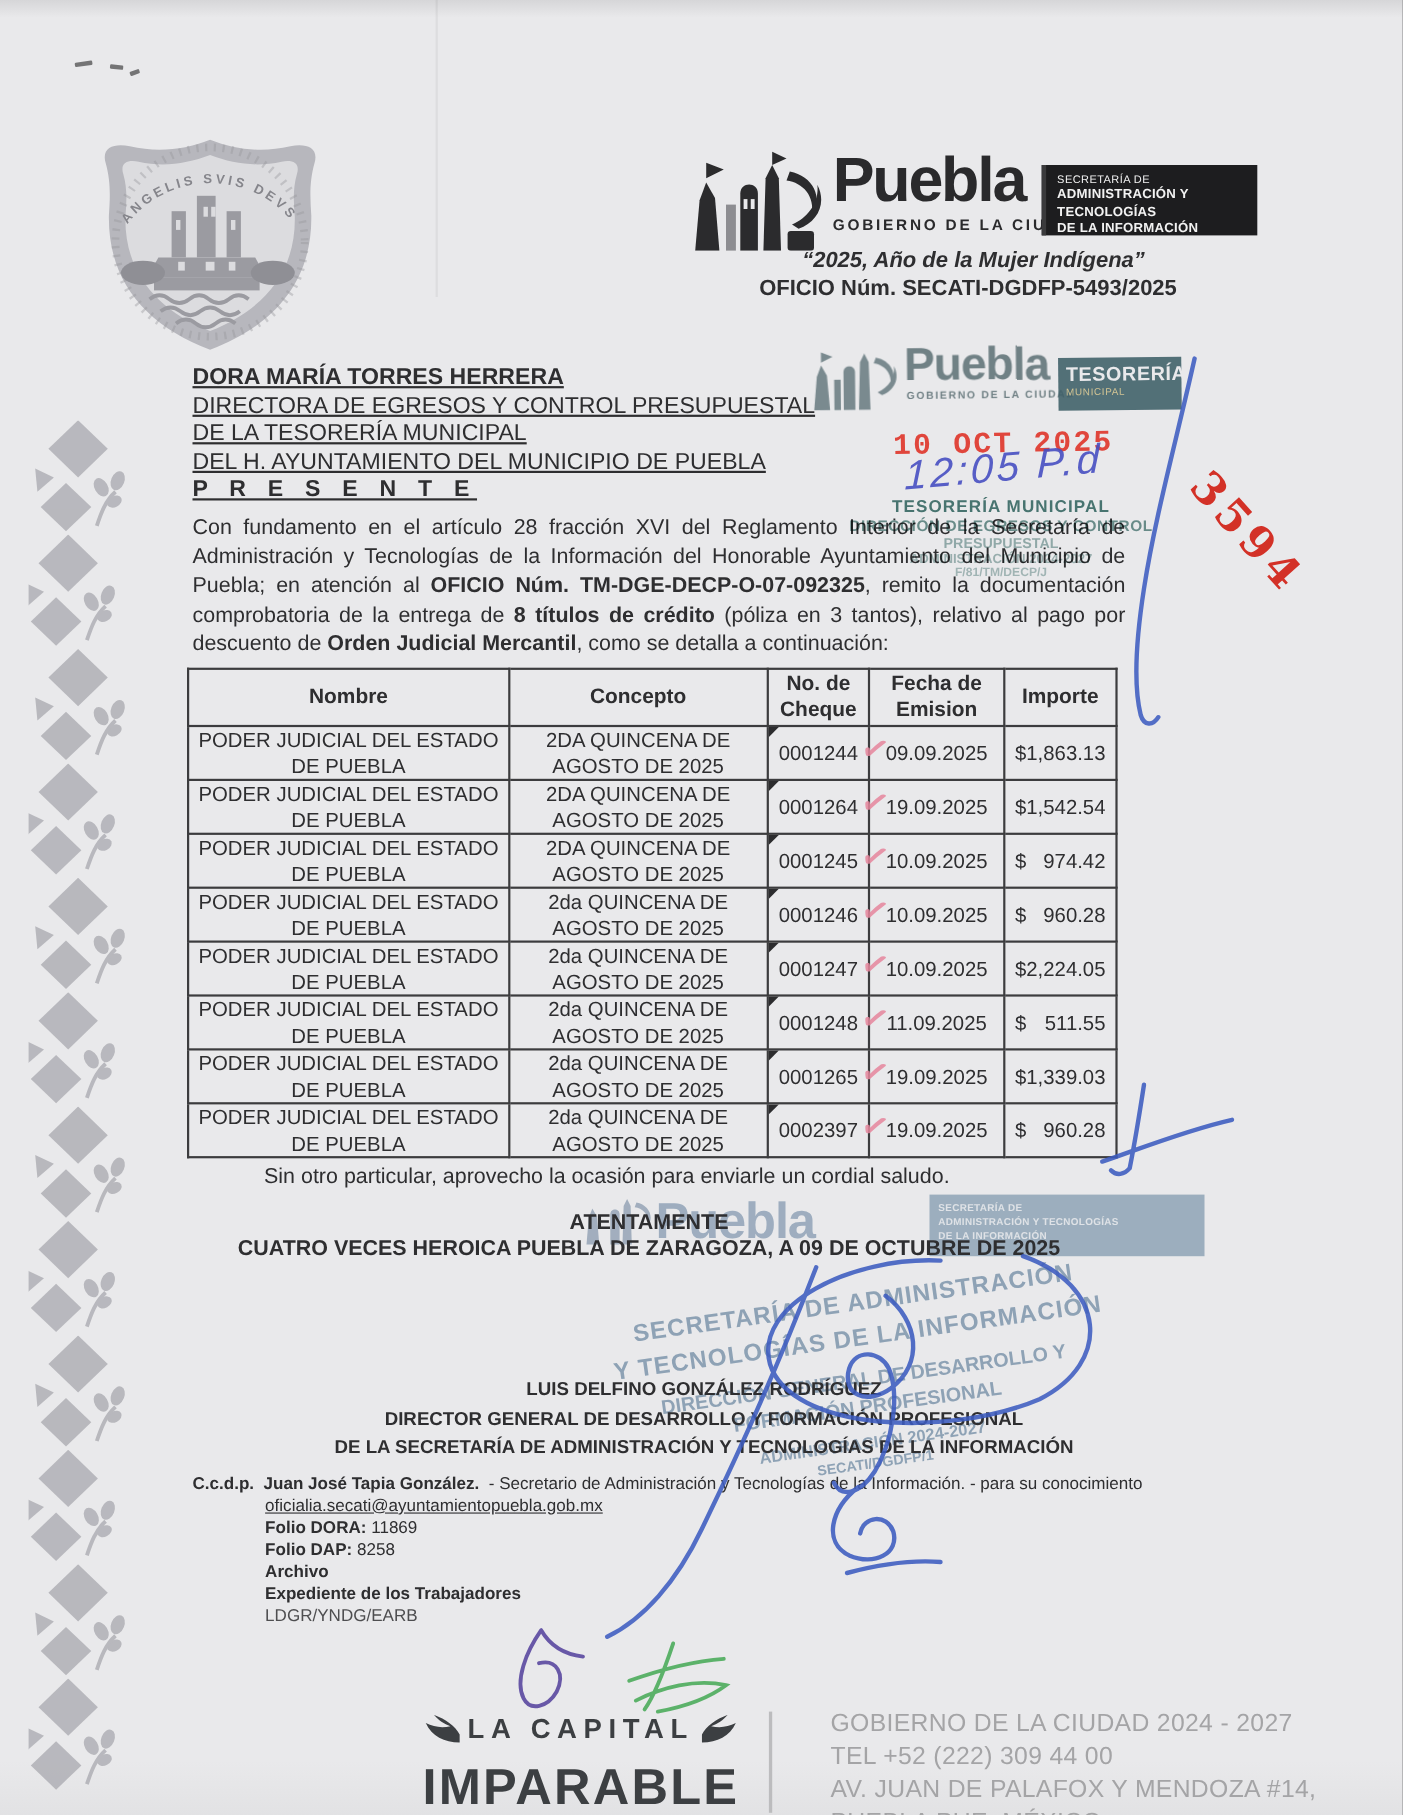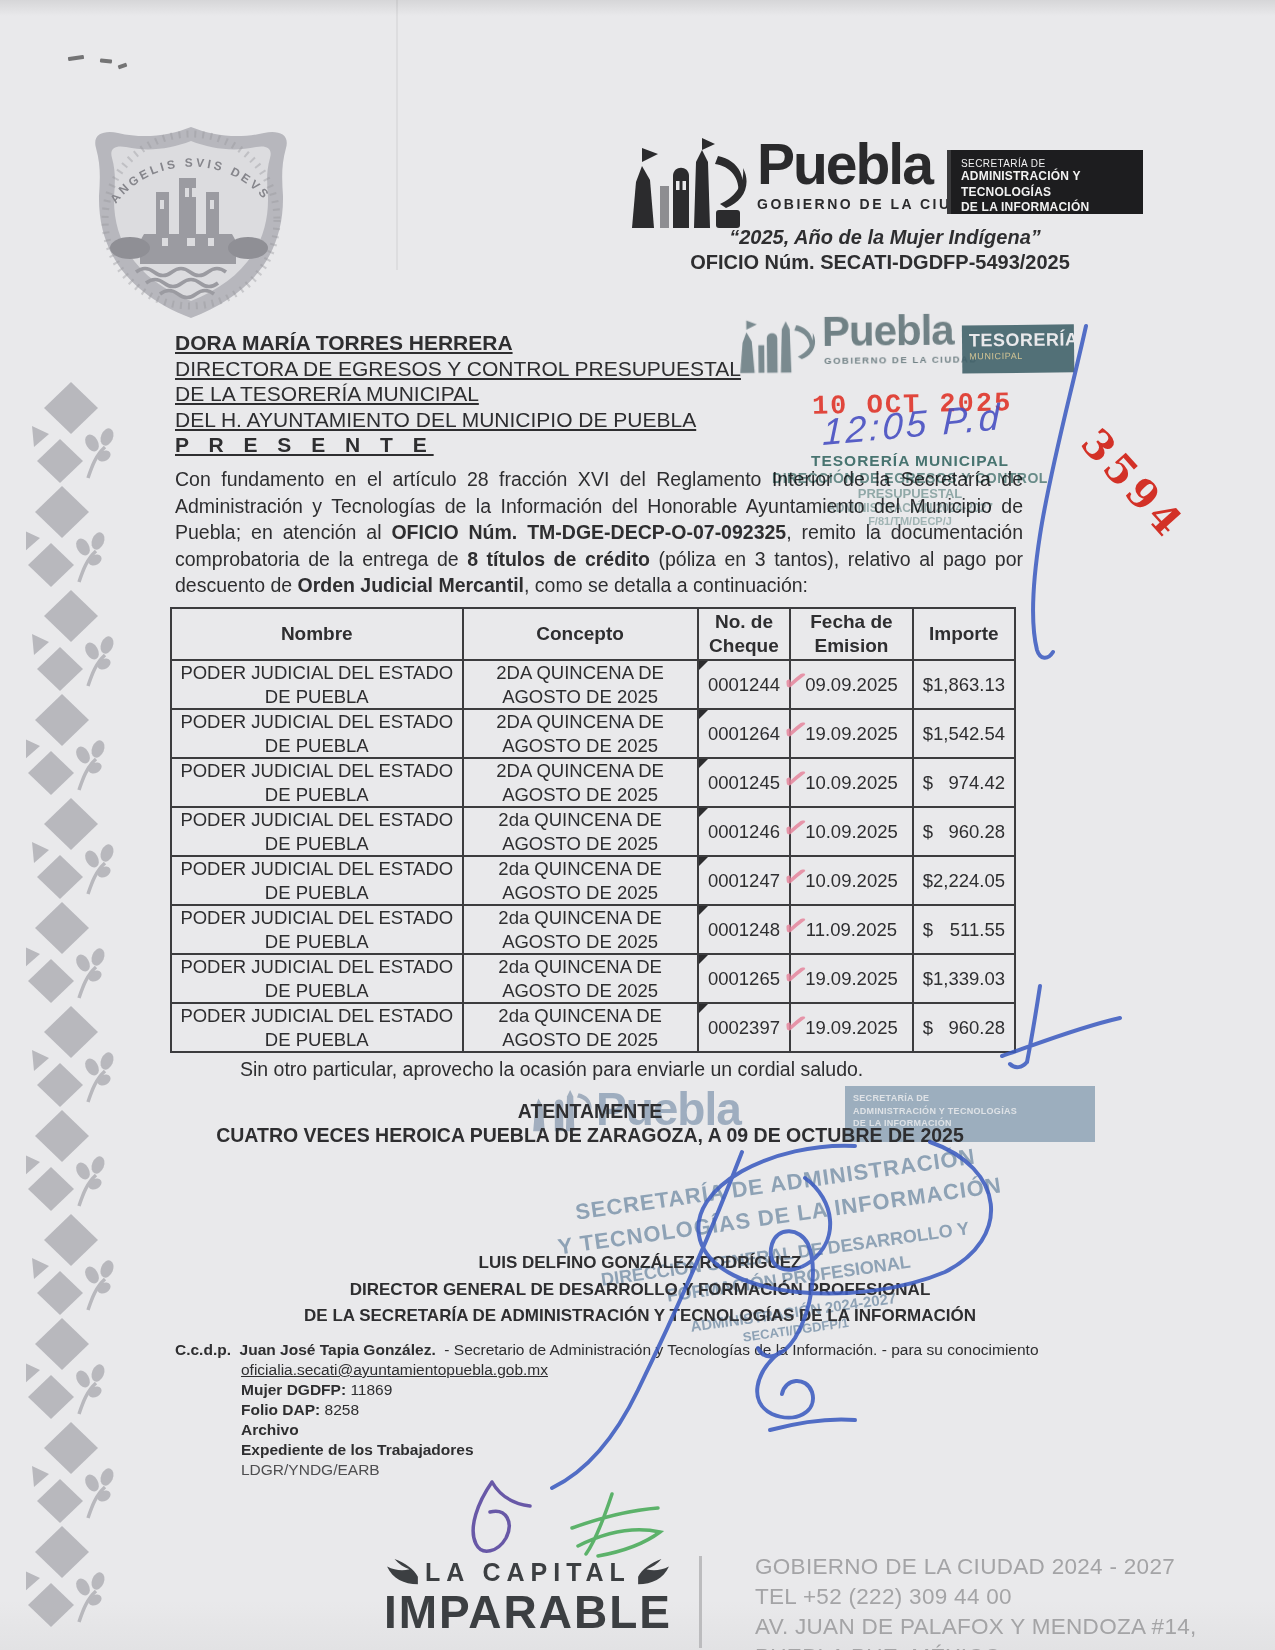--- a/index.html
+++ b/index.html
@@ -84,21 +84,21 @@
   
   .ccdp{left:175px;top:1340px;width:866px;font-size:15.5px;line-height:20px;z-index:2;}
   .ccdp .first{text-align:justify;}
   .ccdp .ind{padding-left:66px;}
   .email{text-decoration:underline;}
   .initials{color:#4e4e50;}
   
   .f-div{left:699px;top:1556px;width:3px;height:92px;background:#bcbcbe;z-index:2;}
   .f-logo{left:378px;top:1558px;width:300px;text-align:center;color:#3c3f42;z-index:2;}
   .f-l1{display:flex;align-items:center;justify-content:center;gap:6px;font-size:25px;font-weight:bold;letter-spacing:6px;}
-  .f-l2{font-size:46px;font-weight:800;letter-spacing:2px;line-height:1;margin-top:2px;}
+  .f-l2{font-size:46px;font-weight:800;letter-spacing:2px;line-height:1;margin-top:14px;}
   .f-addr{left:755px;top:1552px;width:480px;font-size:22.5px;line-height:30px;color:#a4a4a6;letter-spacing:.3px;z-index:2;}
   
   .pen{left:0;top:0;z-index:7;pointer-events:none;}
 </style>
 </head>
 <body>
 
 <div class="page">
 
   <div class="staple" style="left:68px;top:56px;width:16px;height:4px;transform:rotate(-8deg);"></div>
@@ -520,21 +520,21 @@
     <div>DE LA SECRETARÍA DE ADMINISTRACIÓN Y TECNOLOGÍAS DE LA INFORMACIÓN</div>
   </div>
 
   <div class="abs ccdp">
     <div class="first">
       <span class="b">C.c.d.p.</span>&nbsp;
       <span class="b">Juan José Tapia González.</span>&nbsp;
       <span>- Secretario de Administración y Tecnologías de la Información. - para su conocimiento</span>
     </div>
     <div class="ind email">oficialia.secati@ayuntamientopuebla.gob.mx</div>
-    <div class="ind"><span class="b">Mujer DGDFP:</span> <span>11869</span></div>
+    <div class="ind"><span class="b">Folio DORA:</span> <span>11869</span></div>
     <div class="ind"><span class="b">Folio DAP:</span> <span>8258</span></div>
     <div class="ind b">Archivo</div>
     <div class="ind b">Expediente de los Trabajadores</div>
     <div class="ind initials">LDGR/YNDG/EARB</div>
   </div>
 
   <div class="abs f-div"></div>
   <div class="abs f-logo">
     <div class="f-l1">
       <svg width="34" height="28" viewBox="0 0 36 30">

